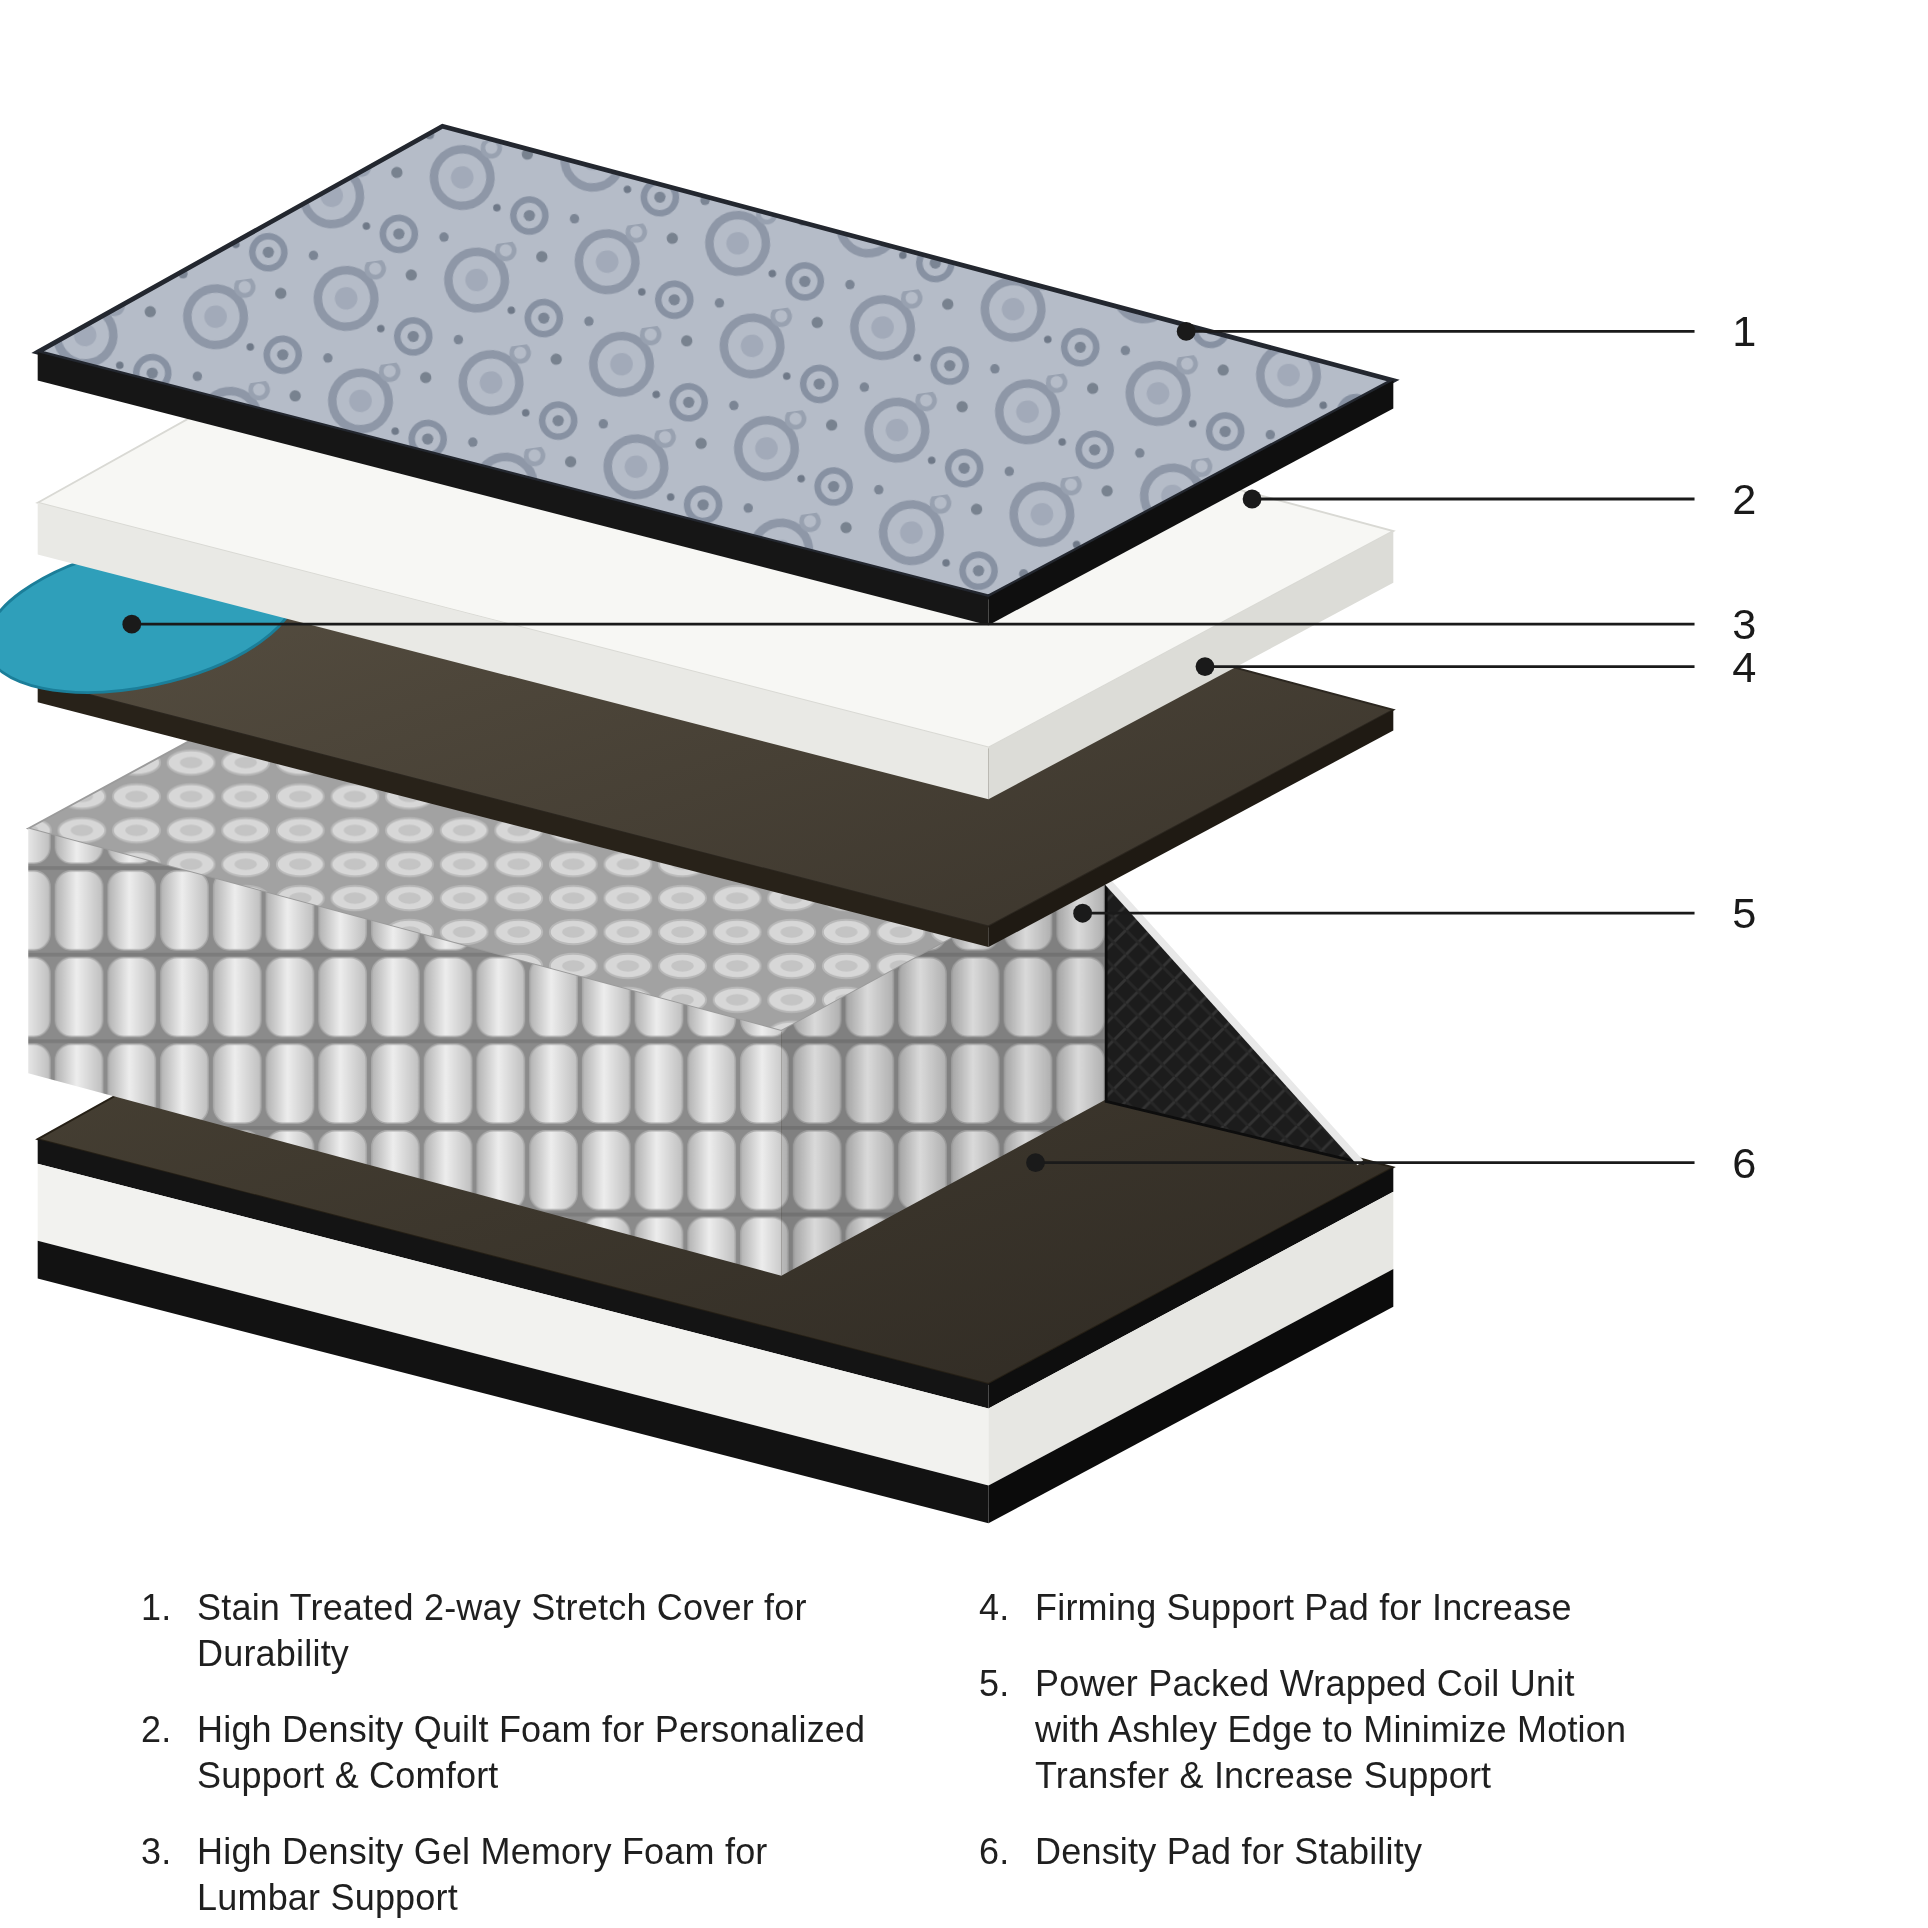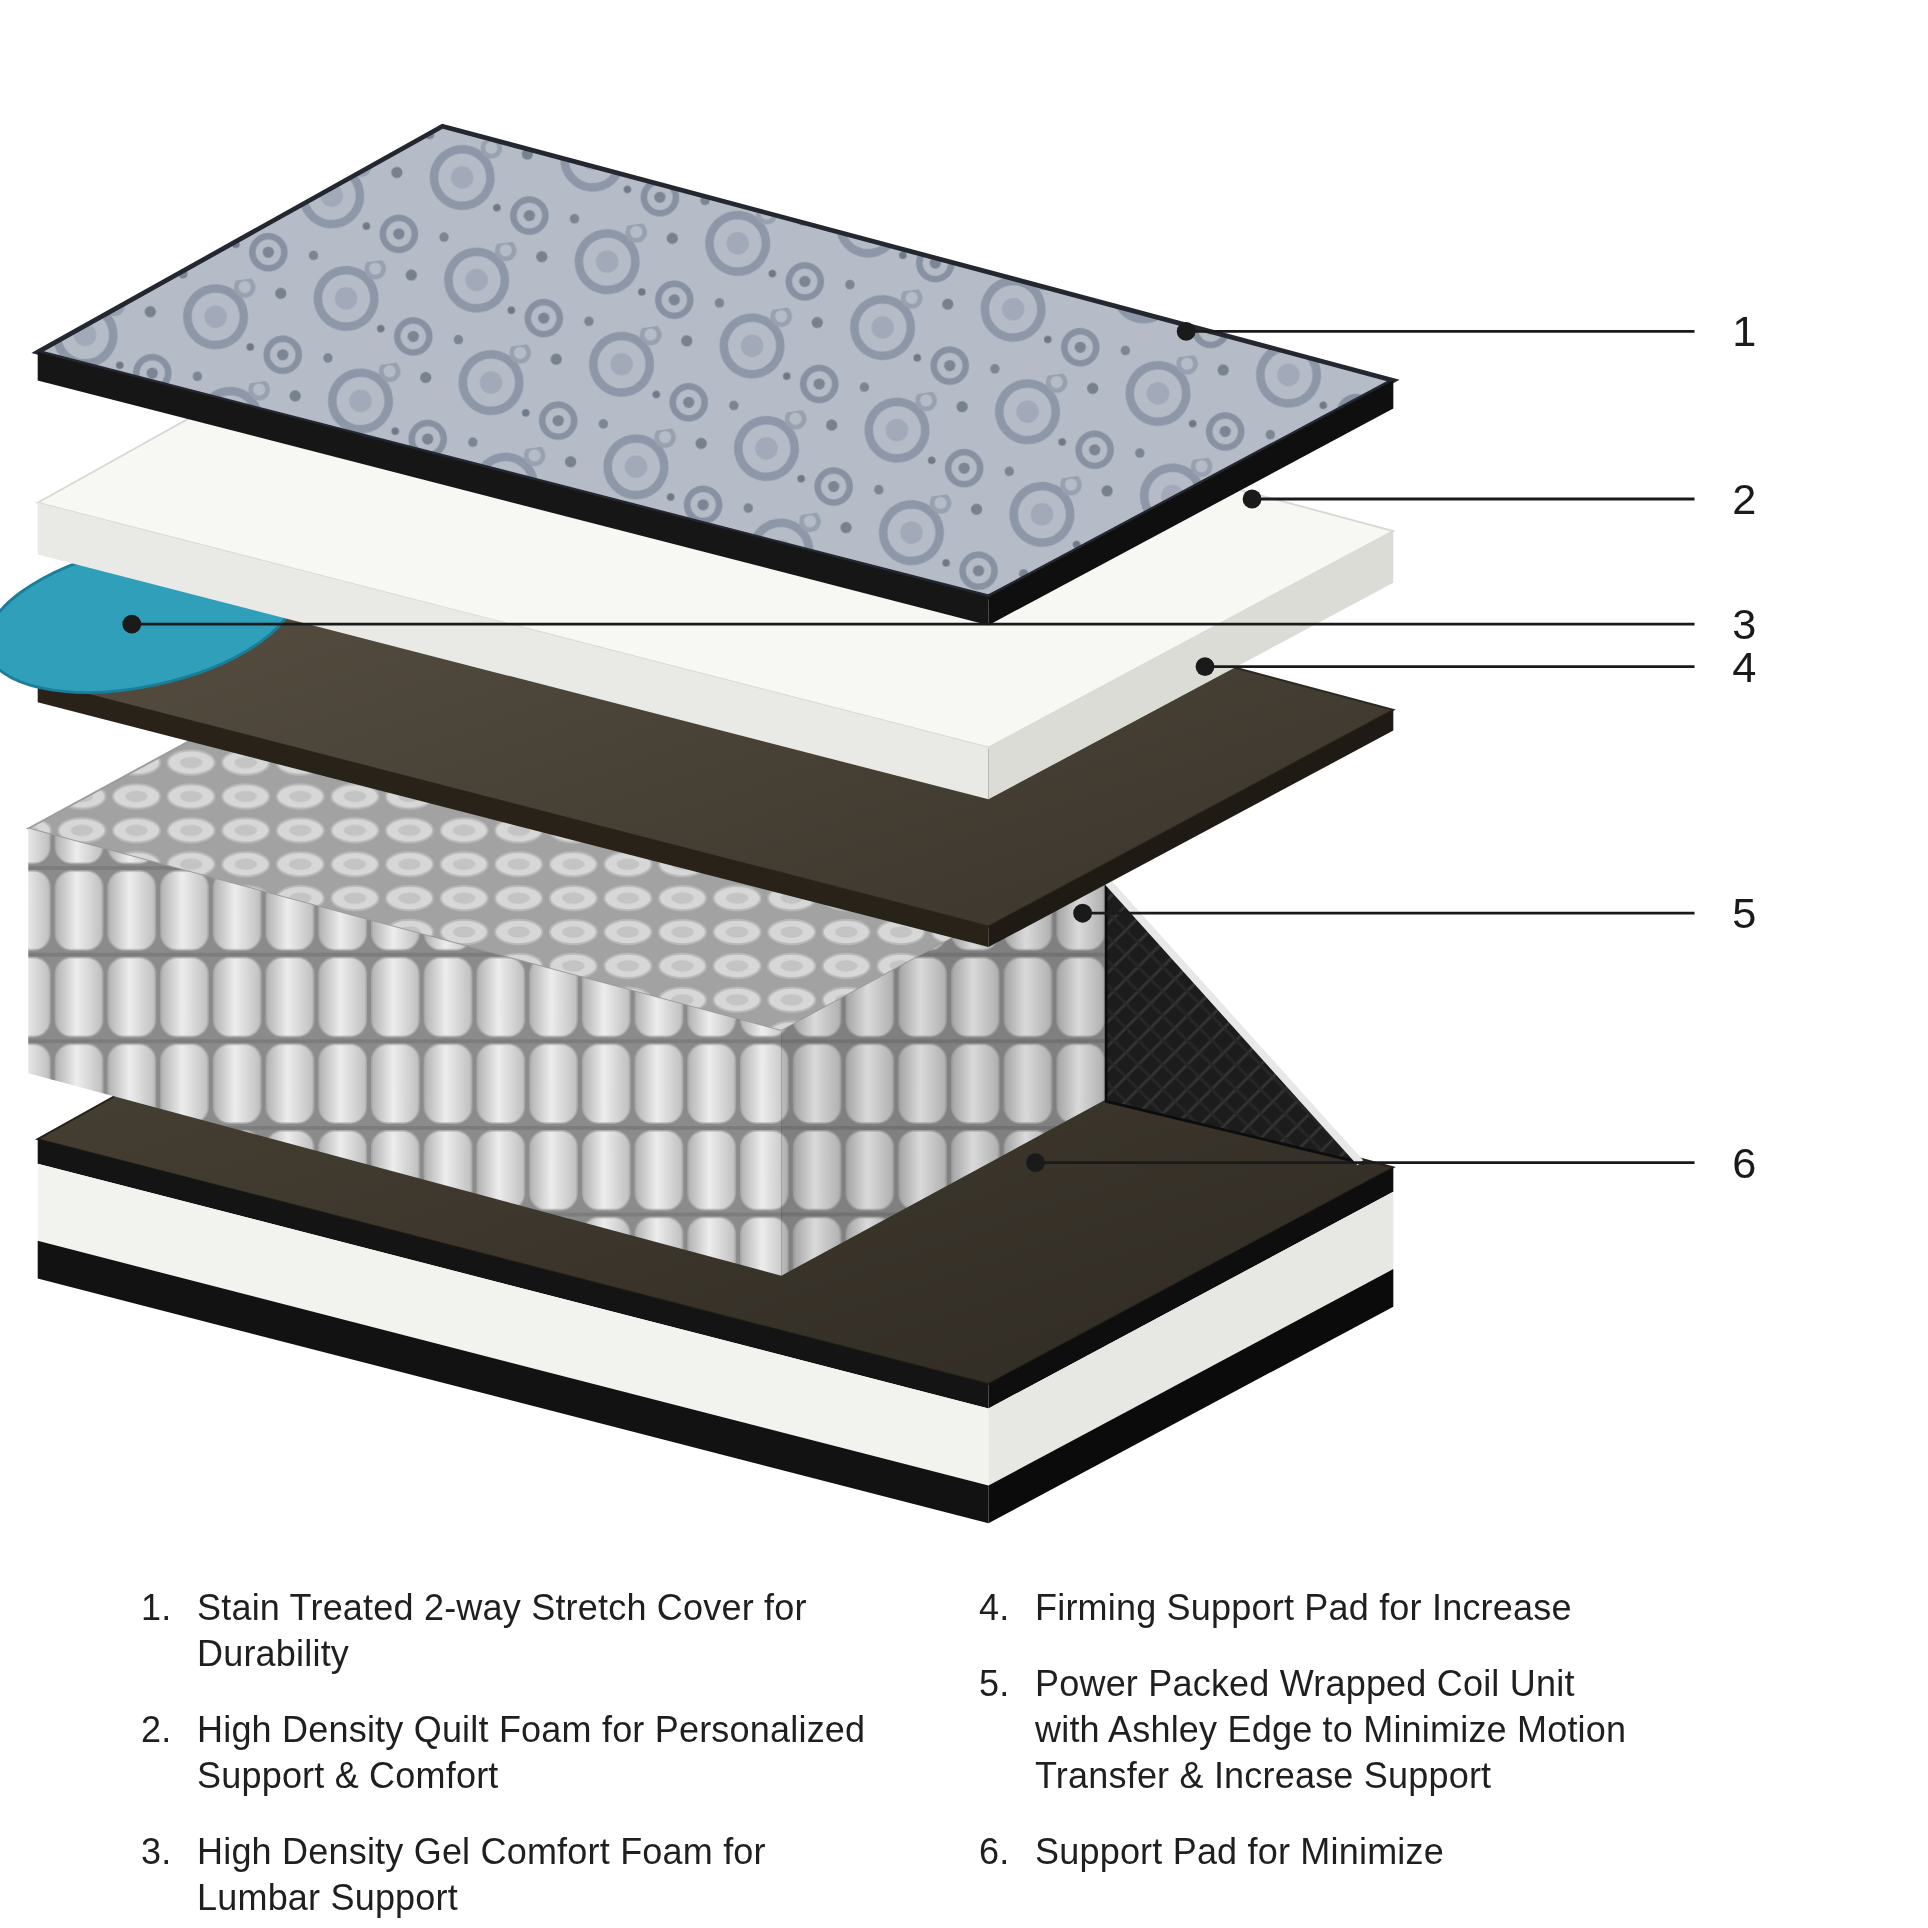--- a/index.html
+++ b/index.html
@@ -147,31 +147,31 @@
     <div class="item">
       <span class="num">1.</span>
       <span class="txt">Stain Treated 2-way Stretch Cover for Durability</span>
     </div>
     <div class="item">
       <span class="num">2.</span>
       <span class="txt">High Density Quilt Foam for Personalized Support &amp; Comfort</span>
     </div>
     <div class="item">
       <span class="num">3.</span>
-      <span class="txt">High Density Gel Comfort Foam for Lumbar Support</span>
+      <span class="txt">High Density Gel Memory Foam for Lumbar Support</span>
     </div>
   </div>
   <div class="col col-right">
     <div class="item">
       <span class="num">4.</span>
       <span class="txt">Firming Support Pad for Increase</span>
     </div>
     <div class="item">
       <span class="num">5.</span>
       <span class="txt">Power Packed Wrapped Coil Unit with Ashley Edge to Minimize Motion Transfer &amp; Increase Support</span>
     </div>
     <div class="item">
       <span class="num">6.</span>
-      <span class="txt">Support Pad for Minimize</span>
+      <span class="txt">Density Pad for Stability</span>
     </div>
   </div>
 </div>
 
 
 </body></html>

